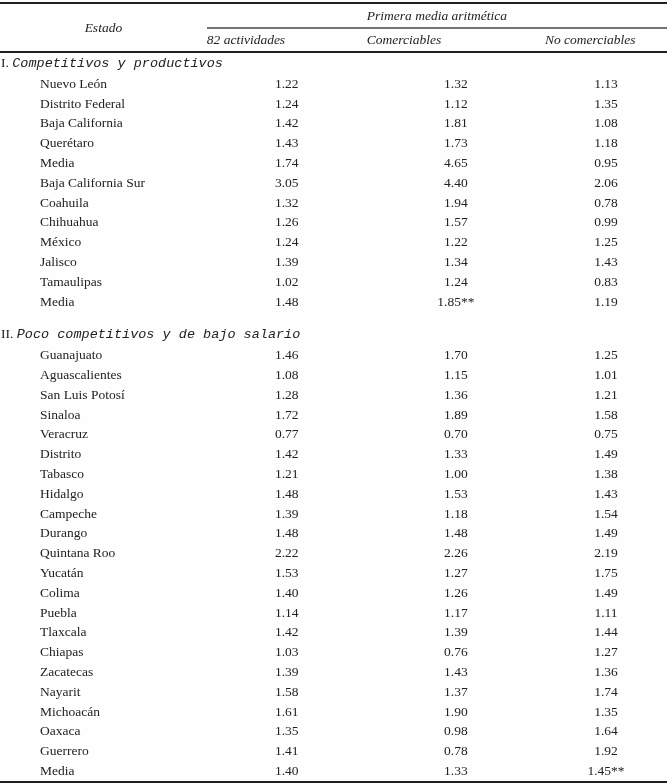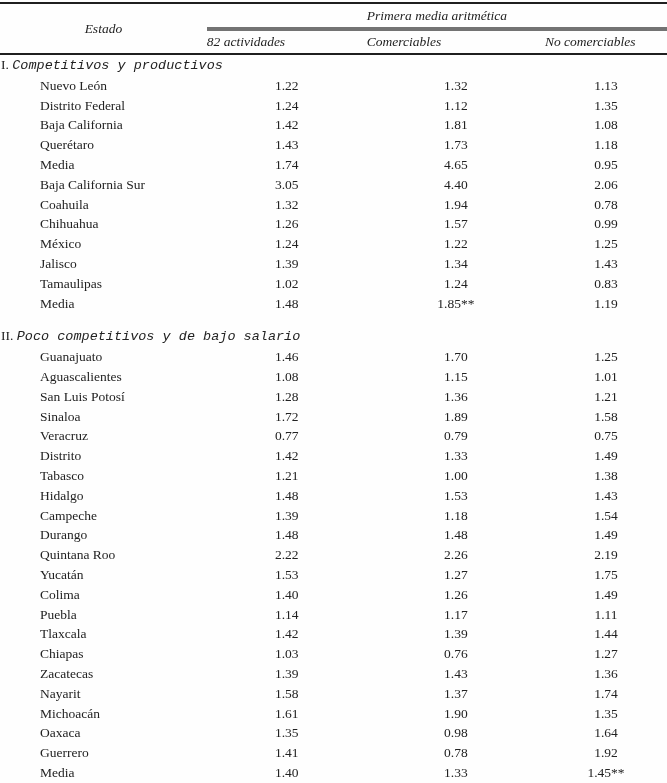--- a/index.html
+++ b/index.html
@@ -38,21 +38,21 @@
     font-size: 13.5px;
     padding: 0;
   }
   .group-row th { height: 23px; vertical-align: middle; }
   th.estado-h {
     text-align: center;
     vertical-align: middle;
   }
   th.group-h {
     text-align: center;
-    border-bottom: 4px solid #737373;
+    border-bottom: 2px solid #737373;
   }
   .sub-row th {
     height: 22px;
     text-align: left;
     vertical-align: middle;
   }
 
   td {
     font-size: 13.5px;
     line-height: 19.8px;
@@ -194,21 +194,21 @@
         </tr>
         <tr>
           <td class="estado-cell">Sinaloa</td>
           <td class="value-cell">1.72</td>
           <td class="value-cell">1.89</td>
           <td class="value-cell">1.58</td>
         </tr>
         <tr>
           <td class="estado-cell">Veracruz</td>
           <td class="value-cell">0.77</td>
-          <td class="value-cell">0.79</td>
+          <td class="value-cell">0.70</td>
           <td class="value-cell">0.75</td>
         </tr>
         <tr>
           <td class="estado-cell">Distrito</td>
           <td class="value-cell">1.42</td>
           <td class="value-cell">1.33</td>
           <td class="value-cell">1.49</td>
         </tr>
         <tr>
           <td class="estado-cell">Tabasco</td>

